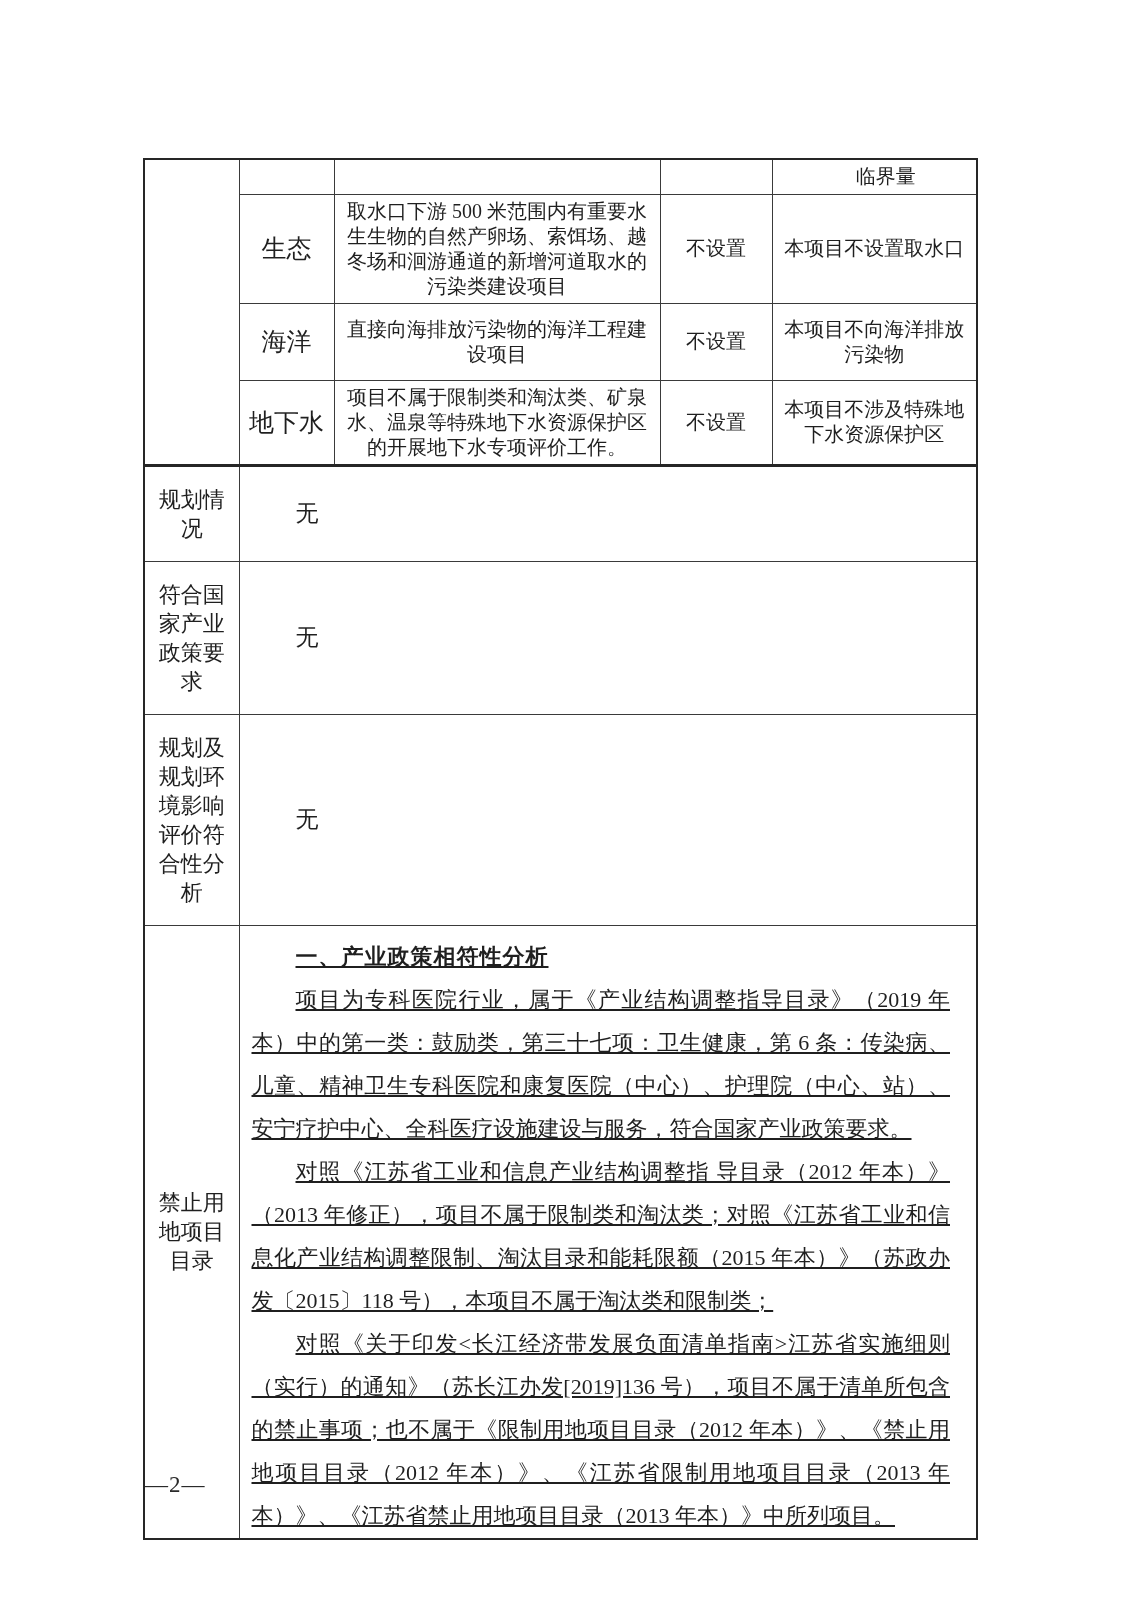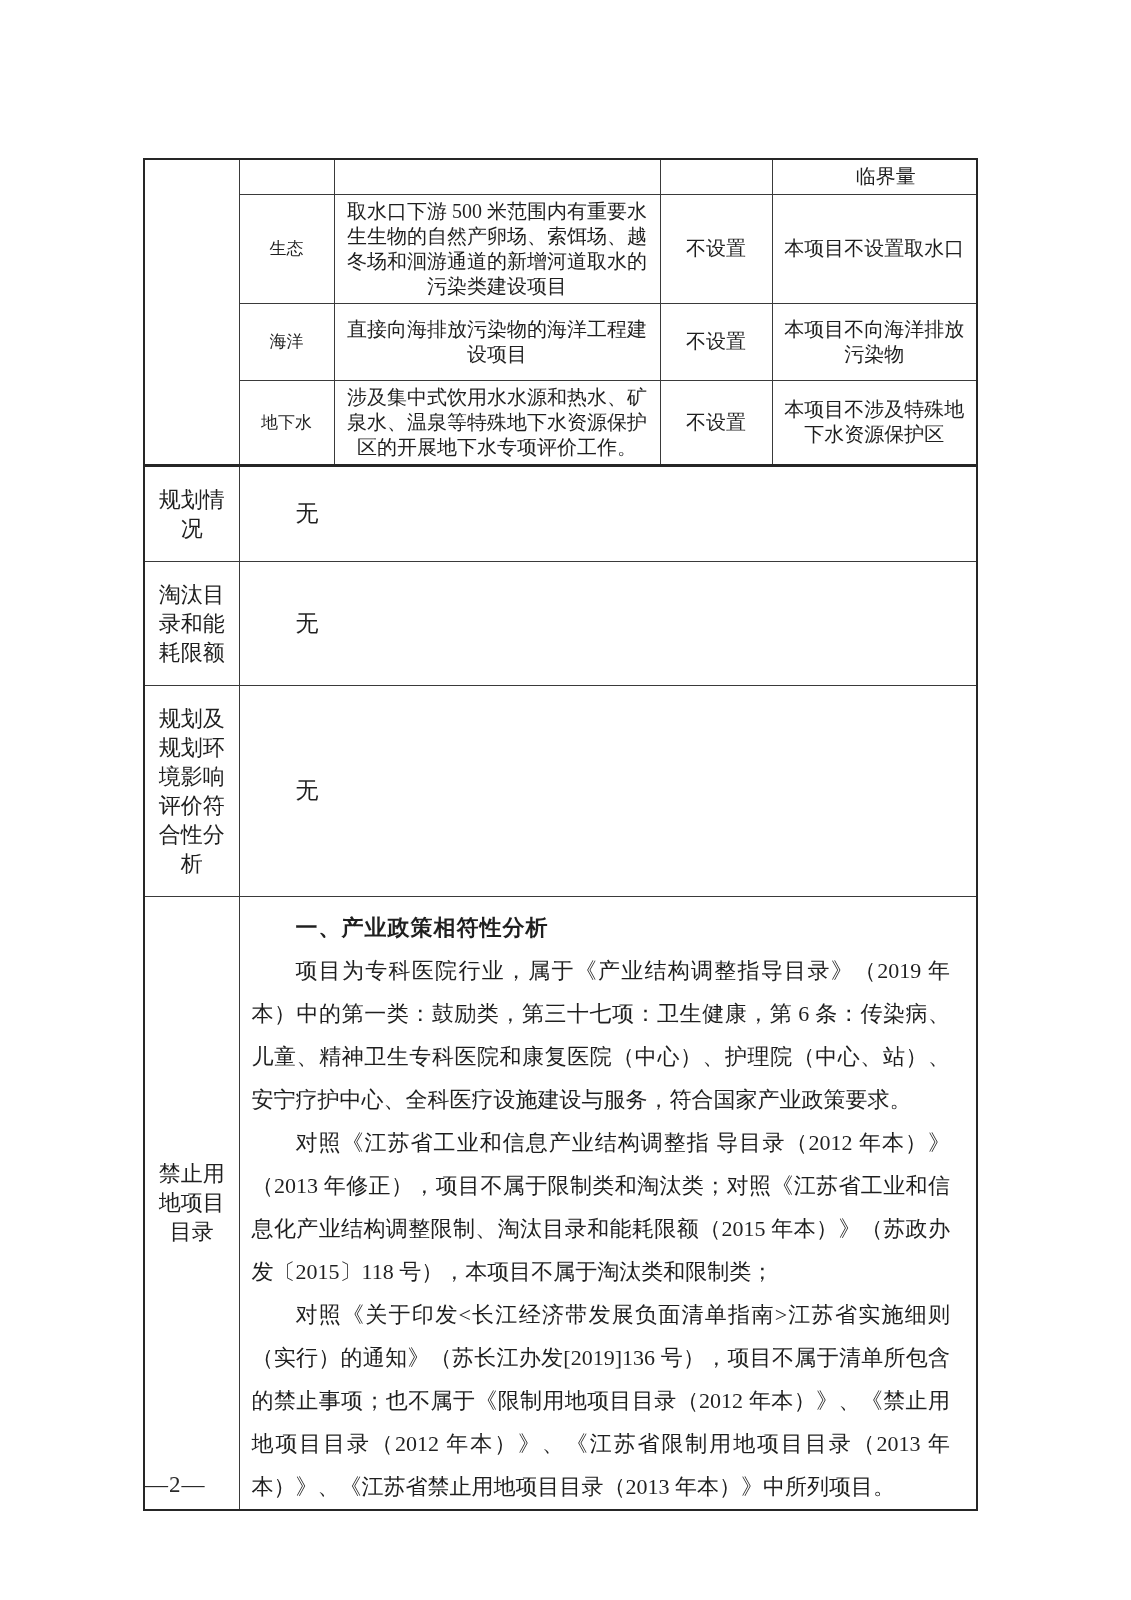--- a/index.html
+++ b/index.html
@@ -13,36 +13,36 @@
 
   table.doc {
     position:absolute; left:143px; top:158px; width:833px;
     border-collapse:collapse; table-layout:fixed;
     border:2px solid #262626;
   }
   table.doc td { border:1px solid #3a3a3a; overflow:hidden; }
 
   
   td.sc { font-size:20px; line-height:25px; text-align:center; vertical-align:middle; padding:1px 4px; }
-  td.sc-cat { font-size:17px; }
+  td.sc-cat { font-size:25px; }
   td.sc-desc { padding:4px 5px; }
   td.sc-note { padding:13px 2px; }
   td.crit { font-size:20px; text-align:center; vertical-align:middle;padding-left:23px; }
 
   tr.thick-top td { border-top:3px solid #262626; }
 
   
   td.rowlabel { text-align:center; vertical-align:middle; font-size:22px; line-height:29px; padding:18px 0; }
   td.rowlabel .wrapbox { display:inline-block; width:68px; text-align:center; }
 
   
   td.none-cell { vertical-align:middle; text-align:left; font-size:23px; padding-left:56px; }
 
   
-  td.content-cell { vertical-align:top; padding:9px 26px 0 12px; font-size:22px; line-height:43px; }
+  td.content-cell { vertical-align:top; padding:9px 26px 0 12px; font-size:22px; line-height:43px;text-decoration:underline; }
   .heading { font-weight:bold; text-indent:2em; text-align:left; letter-spacing:1px; }
   .para { text-indent:2em; text-align:justify; }
 
   .page-number {
     position:absolute; left:145px; top:1472px;
     font-size:23px; color:#2a2a2a; letter-spacing:1px;
   }
 </style>
 </head>
 <body>
@@ -76,35 +76,35 @@
 
     <tr style="height:53px">
       <td class="sc sc-cat">海洋</td>
       <td class="sc sc-desc">直接向海排放污染物的海洋工程建设项目</td>
       <td class="sc">不设置</td>
       <td class="sc sc-note">本项目不向海洋排放污染物</td>
     </tr>
 
     <tr style="height:74px">
       <td class="sc sc-cat">地下水</td>
-      <td class="sc sc-desc">涉及集中式饮用水水源和热水、矿泉水、温泉等特殊地下水资源保护区的开展地下水专项评价工作。</td>
+      <td class="sc sc-desc">项目不属于限制类和淘汰类、矿泉水、温泉等特殊地下水资源保护区的开展地下水专项评价工作。</td>
       <td class="sc">不设置</td>
       <td class="sc sc-note">本项目不涉及特殊地下水资源保护区</td>
     </tr>
 
     <tr class="thick-top" style="height:64px">
       <td class="rowlabel">
         <span class="wrapbox">规划情况</span>
       </td>
       <td class="none-cell" colspan="4">无</td>
     </tr>
 
     <tr style="height:118px">
       <td class="rowlabel">
-        <span class="wrapbox">淘汰目录和能耗限额</span>
+        <span class="wrapbox">符合国家产业政策要求</span>
       </td>
       <td class="none-cell" colspan="4">无</td>
     </tr>
 
     <tr style="height:181px">
       <td class="rowlabel">
         <span class="wrapbox">规划及规划环境影响评价符合性分析</span>
       </td>
       <td class="none-cell" colspan="4">无</td>
     </tr>

